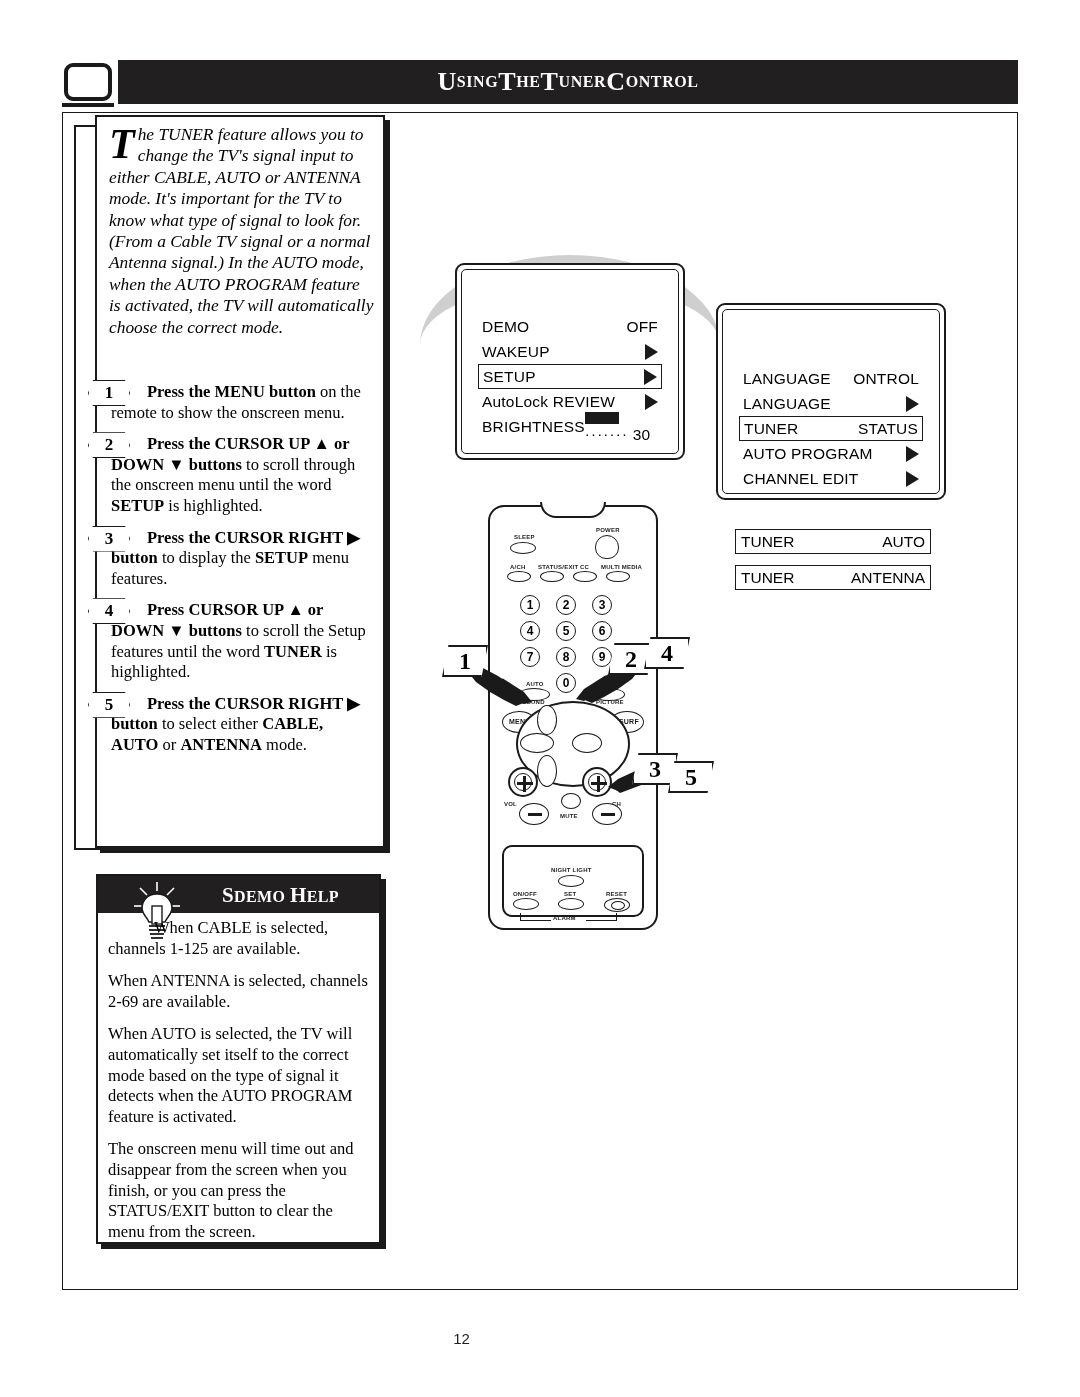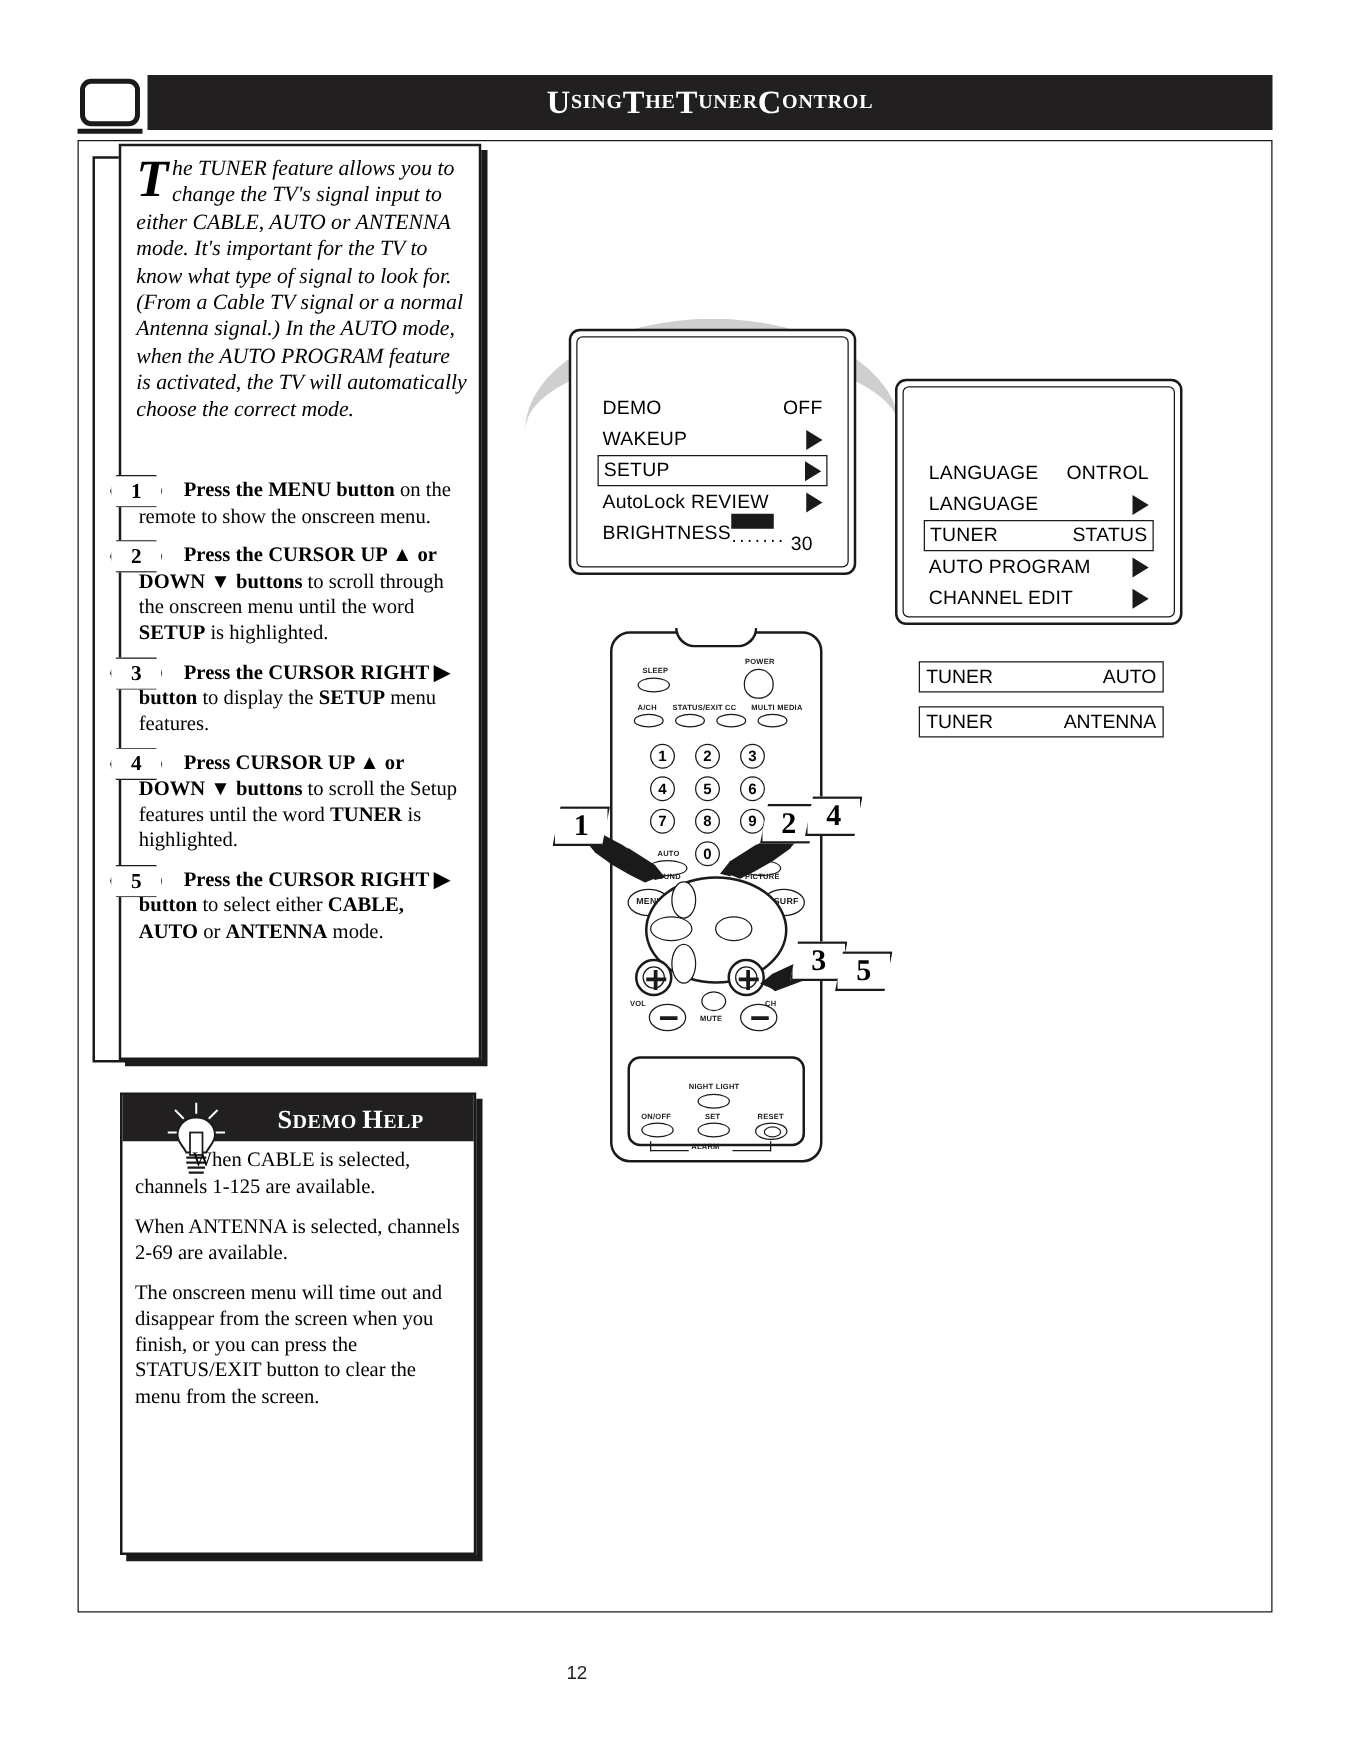--- a/index.html
+++ b/index.html
@@ -222,20 +222,21 @@
     <g stroke="#1a1a1a" stroke-width="1.8">
       <line x1="15" y1="44" x2="31" y2="44"></line>
       <line x1="15" y1="48" x2="31" y2="48"></line>
       <line x1="16" y1="52" x2="30" y2="52"></line>
       <line x1="17" y1="56" x2="29" y2="56"></line>
     </g>
   </svg>
   <div id="help-body">
       <p class="first">When CABLE is selected, channels 1-125 are available.</p>
       <p class="">When ANTENNA is selected, channels 2-69 are available.</p>
+      <p class="">When AUTO is selected, the TV will automatically set itself to the correct mode based on the type of signal it detects when the AUTO PROGRAM feature is activated.</p>
       <p class="">The onscreen menu will time out and disappear from the screen when you finish, or you can press the STATUS/EXIT button to clear the menu from the screen.</p>
     </div>
 </div>
 
 <div id="art">
 
   <div class="grey" id="grey-left"></div>
   <div id="grey-curve"></div>
   <div class="grey" id="grey-fan"></div>
 

